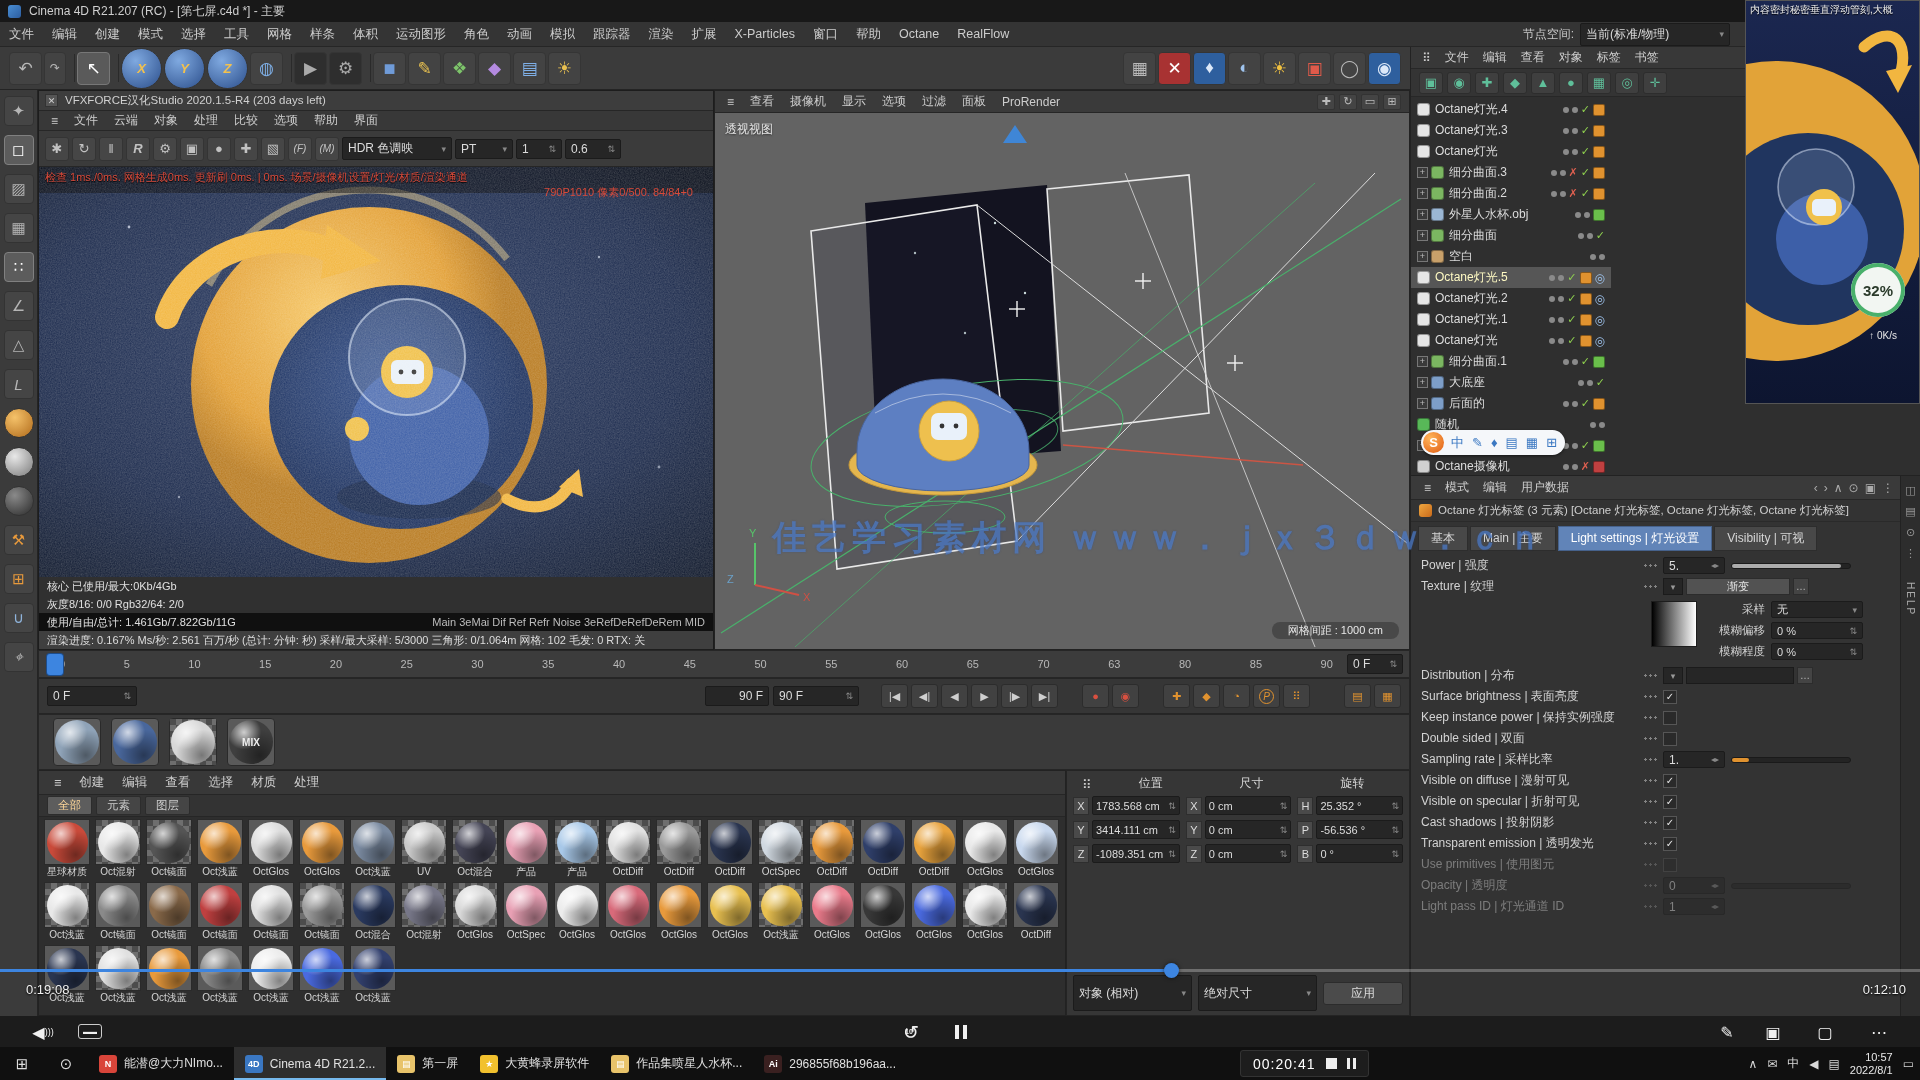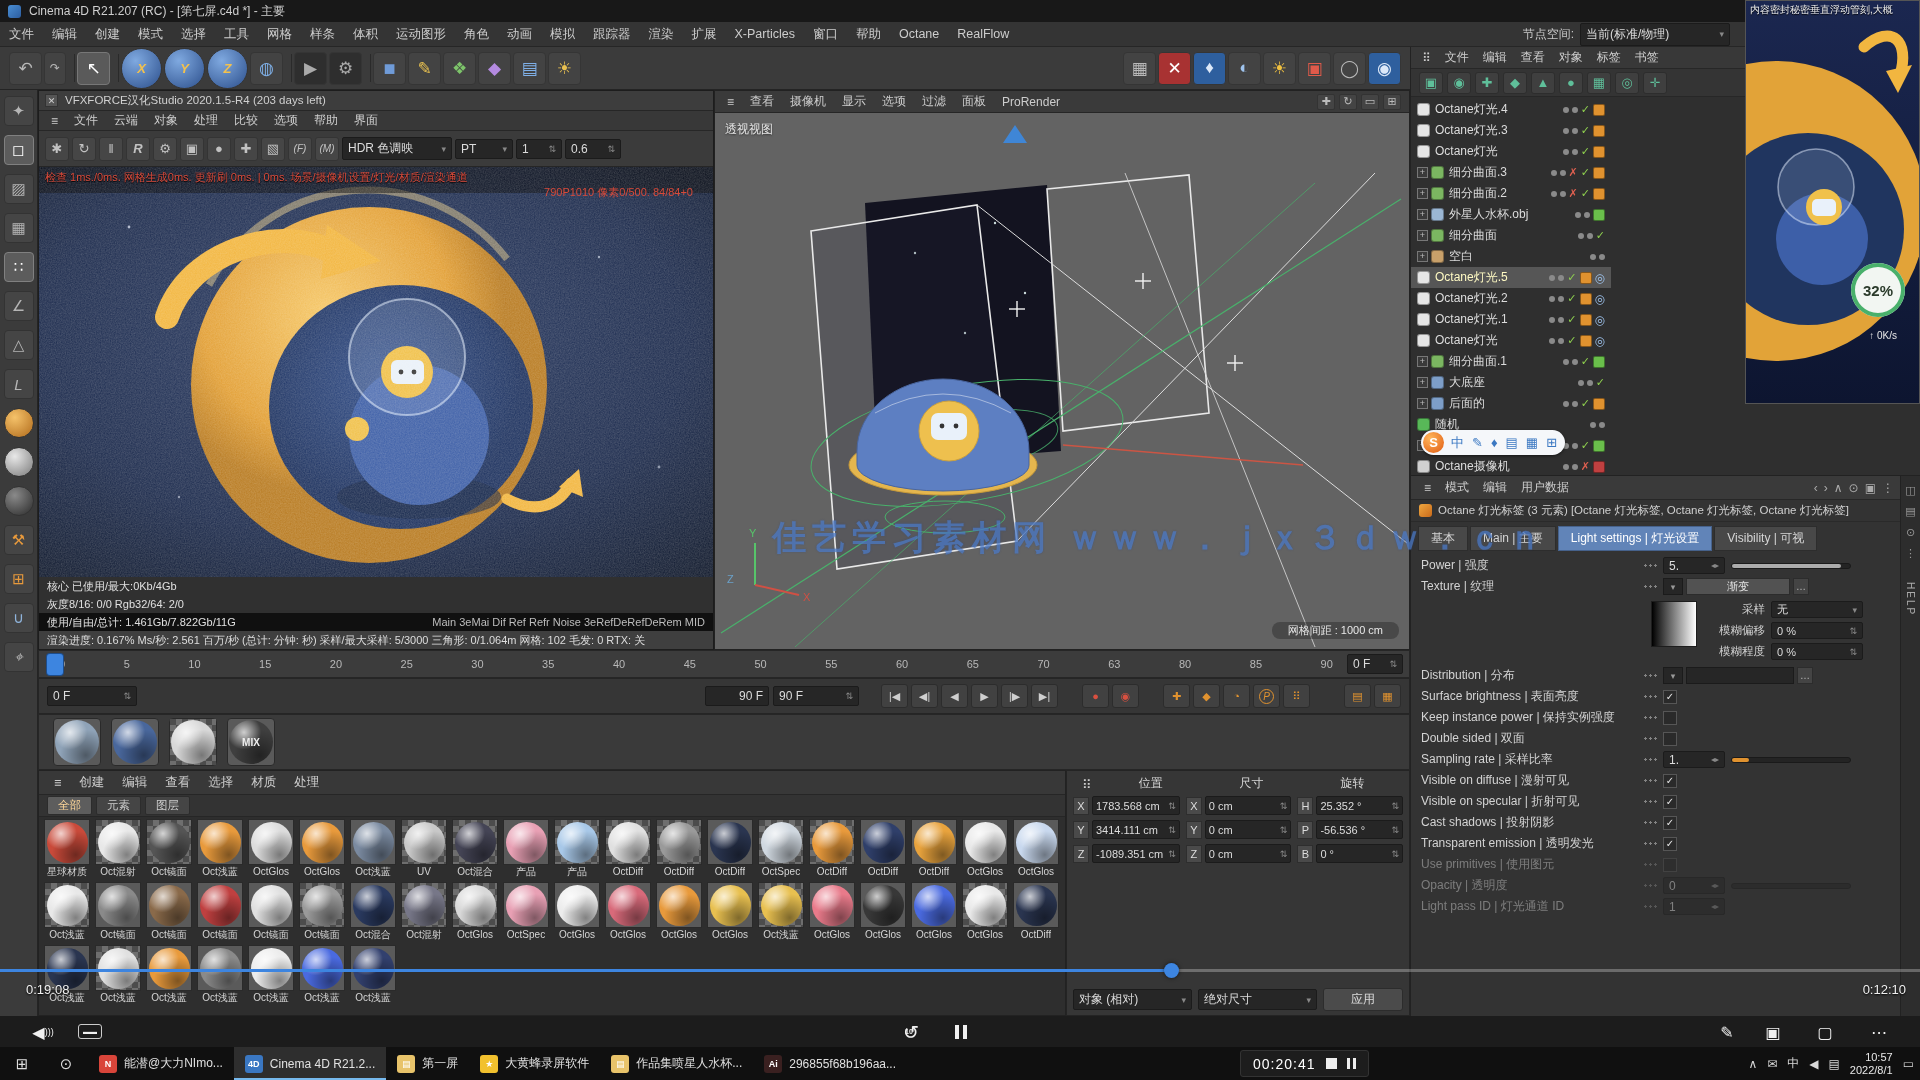--- a/index.html
+++ b/index.html
@@ -91,21 +91,21 @@
 
 #coords{left:1066px;top:770px;width:344px;height:246px;background:#363636;border:1px solid #242424;z-index:2;padding:4px 6px;display:flex;flex-direction:column;gap:2px}
 .chead{display:flex;font-size:12px;color:#d8d8d8}
 .chead span{flex:1;text-align:center}
 .cgrid{display:flex;gap:6px;flex:1}
 .ccol{flex:1;display:flex;flex-direction:column;gap:5px}
 .crow{display:flex;align-items:center;gap:3px}
 .ck{width:16px;height:18px;background:#4a4a4a;border:1px solid #2e2e2e;display:flex;align-items:center;justify-content:center;font-size:11px;color:#ddd}
 .crow .field{flex:1;height:19px;font-size:11px;padding:1px 3px}
 .cfoot{display:flex;gap:6px;align-items:center;padding-top:3px}
-.cfoot .field{flex:1;height:21px}
+.cfoot .field{flex:1;height:36px}
 
 #rightcol{left:1410px;top:47px;width:510px;height:969px;background:#313131;border-left:1px solid #222;z-index:3;display:flex;flex-direction:column}
 #om-menus{height:22px;display:flex;align-items:center;background:#383838;border-bottom:1px solid #272727;padding:0 4px}
 #om-menus .menu-item{font-size:12px;padding:1px 7px}
 #om-tools{height:28px;display:flex;align-items:center;gap:4px;background:#343434;border-bottom:1px solid #272727;padding:0 8px}
 .omti{width:24px;height:22px;background:#3f3f3f;border:1px solid #2d2d2d;border-radius:3px;display:flex;align-items:center;justify-content:center;color:#5fbf9a;font-size:13px}
 #om-list{height:378px;background:#2f2f2f;overflow:hidden;padding-top:2px}
 .omrow{height:21px;display:flex;align-items:center;padding:0 6px;width:200px}
 .omrow.sel{background:#565656}
 .omrow.sel .omname{color:#fef9c3}

